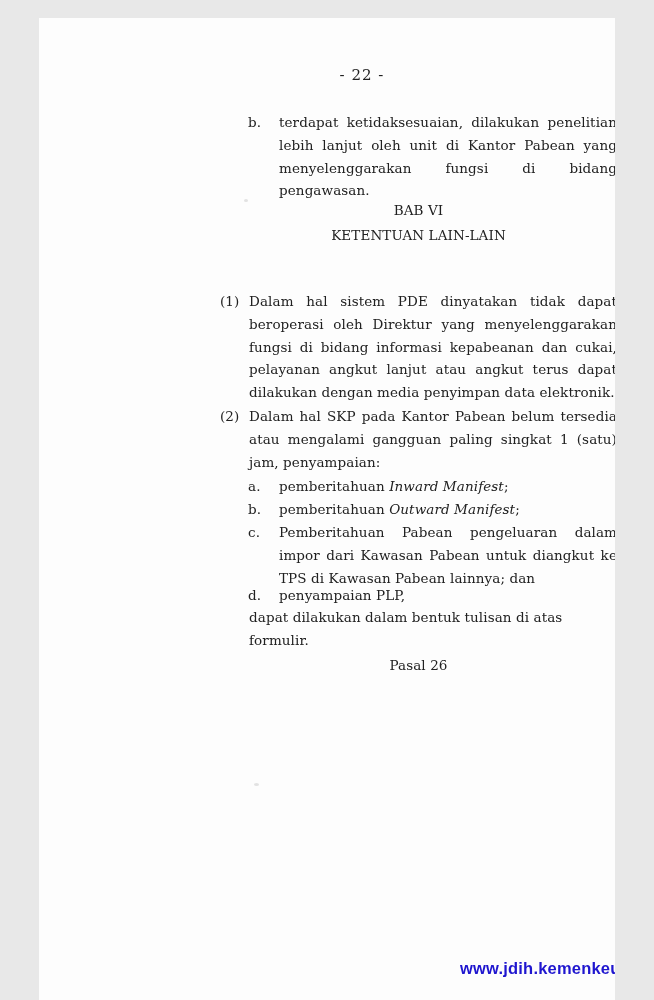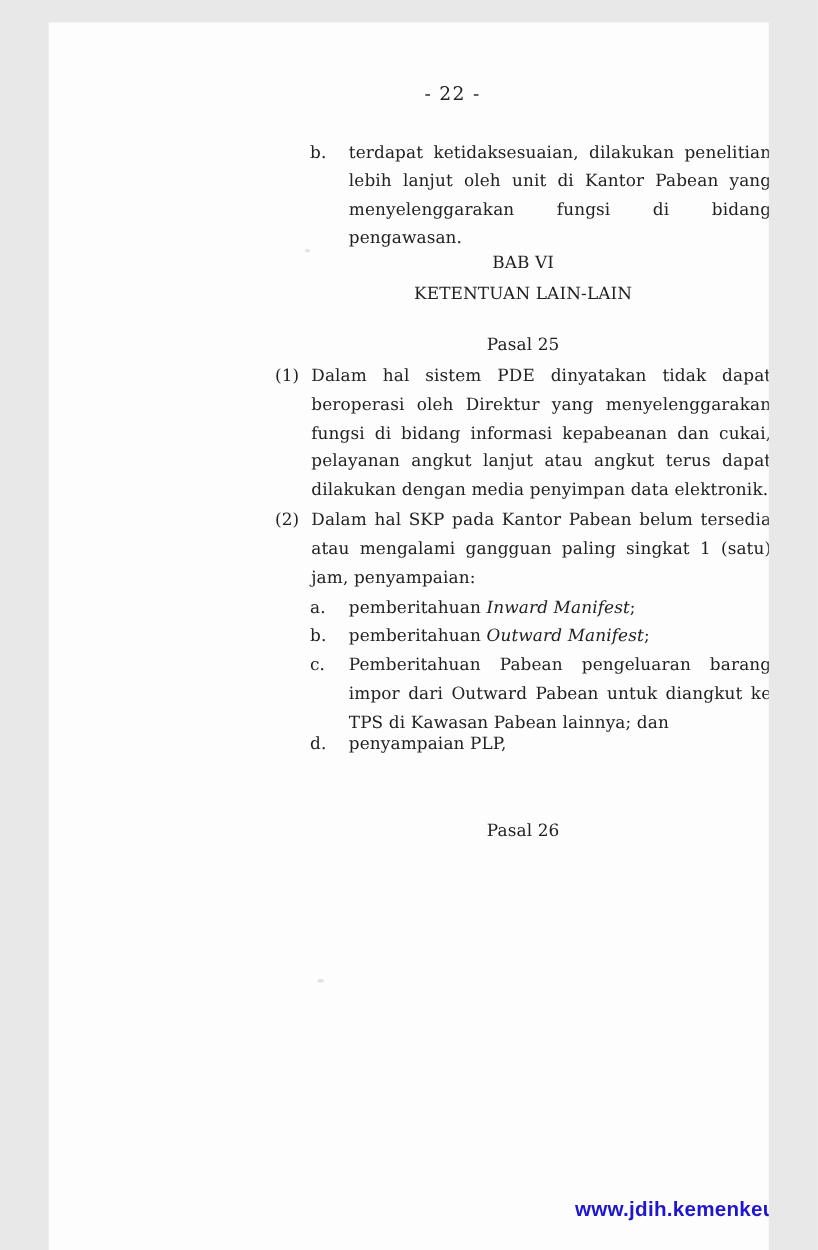--- a/index.html
+++ b/index.html
@@ -51,21 +51,20 @@
   <div class="content" style="top:93px">
     <div class="row indent2">
       <div class="marker">b.</div>
       <div class="text justify">terdapat ketidaksesuaian, dilakukan penelitian lebih lanjut oleh unit di Kantor Pabean yang menyelenggarakan fungsi di bidang pengawasan.</div>
     </div>
   </div>
 
   <div class="content center" style="top:206px">KETENTUAN LAIN-LAIN</div>
   <div class="content center" style="top:181px">BAB VI</div>
 
-  <div class="content center" style="top:247px">Pasal 25</div>
 
   <div class="content" style="top:272px">
     <div class="row">
       <div class="marker">(1)</div>
       <div class="text justify">Dalam hal sistem PDE dinyatakan tidak dapat beroperasi oleh Direktur yang menyelenggarakan fungsi di bidang informasi kepabeanan dan cukai, pelayanan angkut lanjut atau angkut terus dapat dilakukan dengan media penyimpan data elektronik.</div>
     </div>
   </div>
 
   <div class="content" style="top:387px">
     <div class="row">
@@ -84,31 +83,34 @@
   <div class="content" style="top:480px">
     <div class="row indent2">
       <div class="marker">b.</div>
       <div class="text"><span>pemberitahuan </span><span class="italic">Outward Manifest</span><span>;</span></div>
     </div>
   </div>
 
   <div class="content" style="top:503px">
     <div class="row indent2">
       <div class="marker">c.</div>
-      <div class="text justify">Pemberitahuan Pabean pengeluaran barang impor dari Outward Pabean untuk diangkut ke TPS di Kawasan Pabean lainnya; dan</div>
+      <div class="text justify">Pemberitahuan Pabean pengeluaran dalam impor dari Kawasan Pabean untuk diangkut ke TPS di Kawasan Pabean lainnya; dan</div>
     </div>
   </div>
 
   <div class="content" style="top:566px">
     <div class="row indent2">
       <div class="marker">d.</div>
       <div class="text">penyampaian PLP,</div>
     </div>
   </div>
 
+  <div class="content" style="top:588px">
+    <div class="hang">dapat dilakukan dalam bentuk tulisan di atas formulir.</div>
+  </div>
 
   <div class="content center" style="top:636px">Pasal 26</div>
 
 
   <div class="speck speck-1"></div>
   <div class="speck speck-2"></div>
 
   <div class="watermark" style="color: rgb(31, 22, 207);">www.jdih.kemenkeu.go.id</div>
 
   <svg class="pen-mark" viewBox="0 0 84 70" xmlns="http://www.w3.org/2000/svg">

